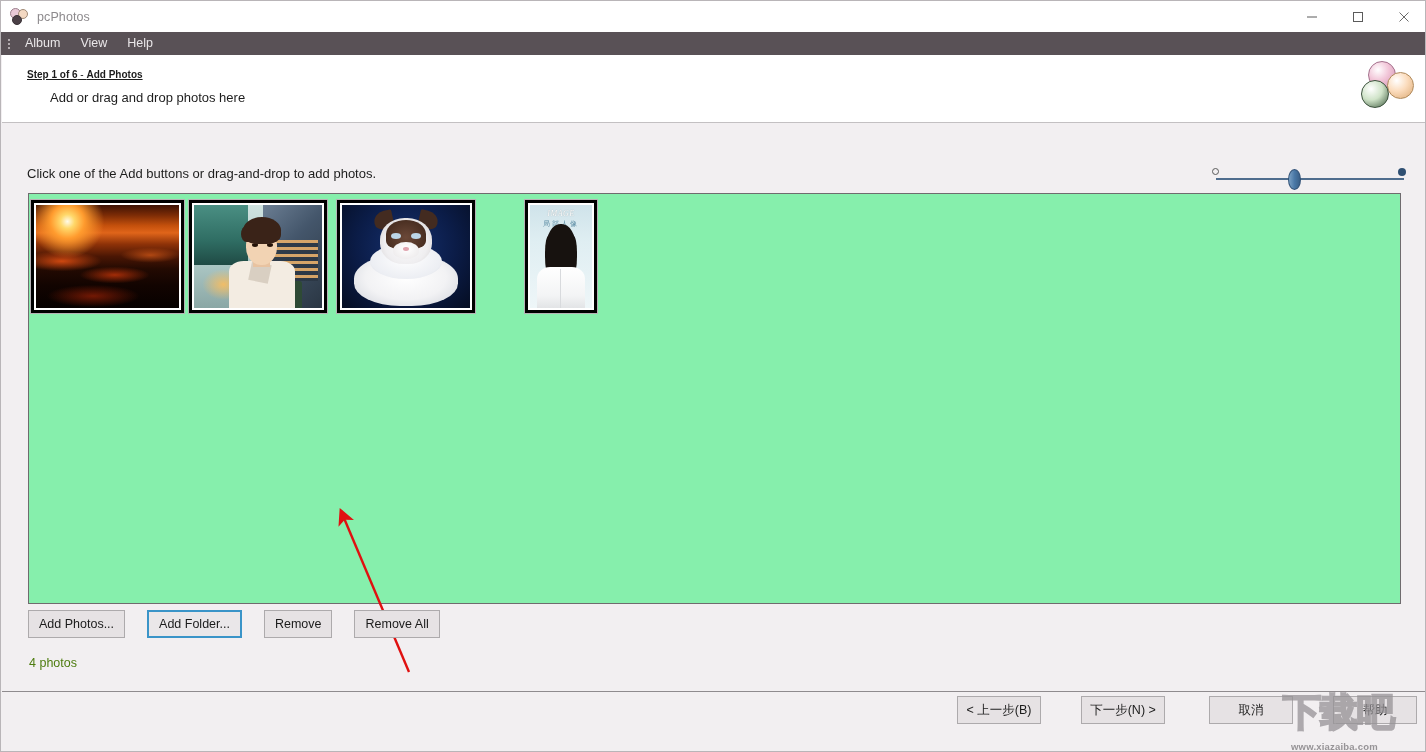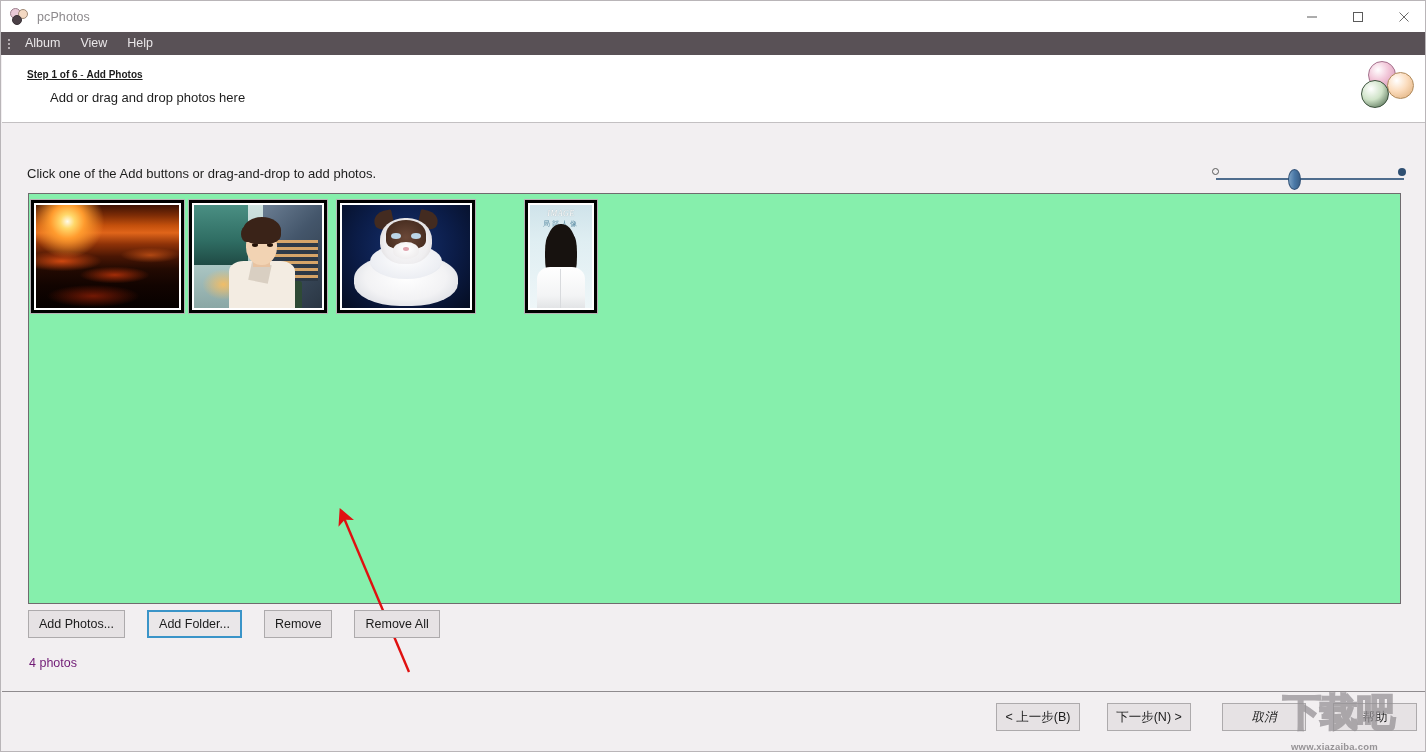--- a/index.html
+++ b/index.html
@@ -266,42 +266,42 @@
     border: 2px solid #3a94c8;
     background: #eae7e9;
   }
   .btnrow-left { position: absolute; left: 27px; top: 609px; display: flex; gap: 22px; }
   .btnrow-left .btn { min-width: 58px; }
   .btnrow-right { position: absolute; right: 26px; top: 609px; display: flex; gap: 6px; }
   .btnrow-right .btn { width: 88px; }
 
   .photocount {
     position: absolute; left: 28px; top: 655px;
-    font-size: 12.5px; color: #701a75;
+    font-size: 12.5px; color: #4d7c0f;
   }
 
   .sep {
     position: absolute; left: 1px; top: 690px;
     width: 1424px; height: 1px; background: #8f8b8e;
   }
   .footer {
     position: absolute; left: 1px; top: 691px;
     width: 1424px; height: 60px;
     background: #f2eff1;
   }
-  .navrow { position: absolute; right: 9px; top: 11px; display: flex; gap: 3px; }
+  .navrow { position: absolute; right: 9px; top: 4px; display: flex; gap: 16px; }
   .navbtn {
     height: 28px; width: 84px;
     background: #e6e2e4;
     border: 1px solid #adaaac;
     font-size: 12.5px; color: #1b1b1b;
     display: inline-flex; align-items: center; justify-content: center;
   }
   .navbtn.gapleft { margin-left: 24px; }
-  .navbtn.gapbig  { margin-left: 28px; font-style: italic; }
+  .navbtn.gapbig  { margin-left: 28px; }
 
   
   .watermark {
     position: absolute; right: 2px; top: 688px;
     width: 140px; height: 64px; pointer-events: none;
   }
   .wm-text {
     position: absolute; left: 0; top: 0;
     width: 140px; height: 46px;
     font-family: "Liberation Sans", sans-serif;

